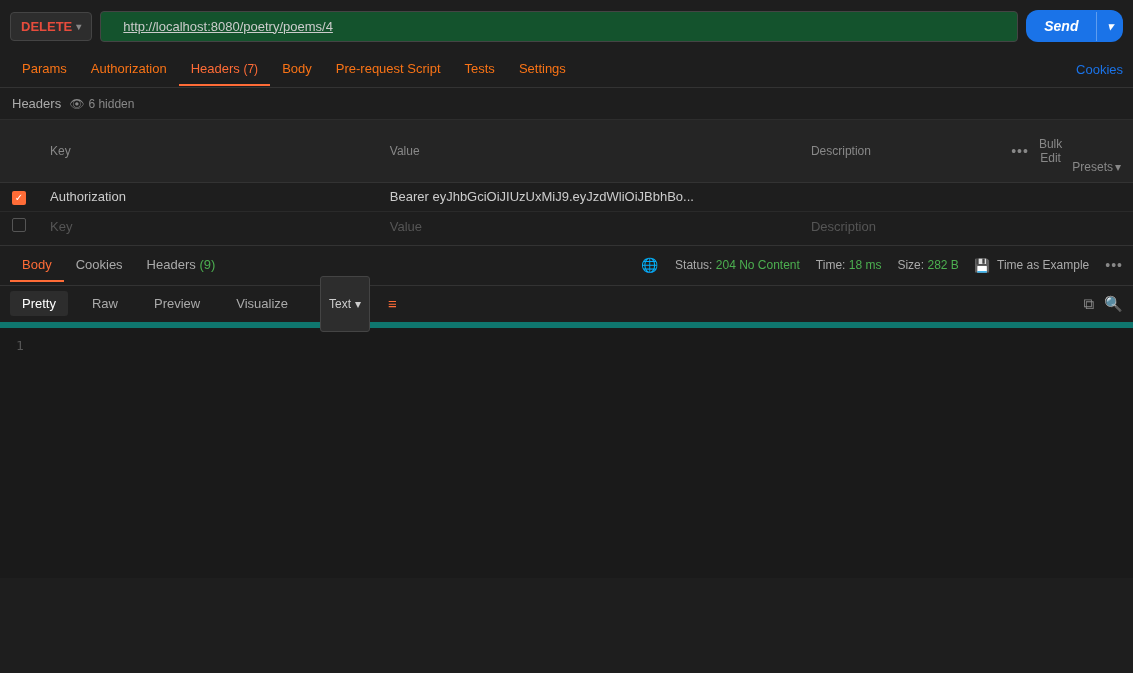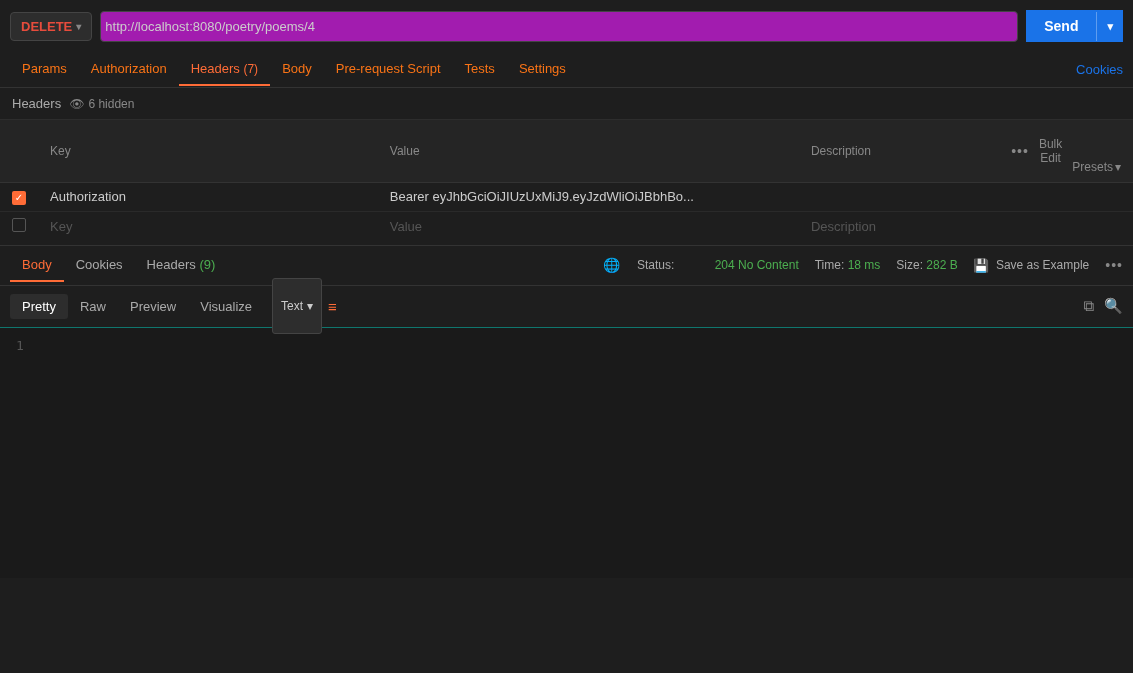--- a/index.html
+++ b/index.html
@@ -37,40 +37,42 @@
       cursor: pointer;
       white-space: nowrap;
     }
     .method-btn .chevron {
       color: #888;
       font-size: 10px;
     }
 
     .url-bar {
       flex: 1;
-      background: #a21caf;
+      background: #14532d;
       border: 1px solid #444;
       border-radius: 4px;
-      padding: 7px 4px;
+      padding: 7px 22px;
       color: #cccccc;
       font-size: 13px;
       outline: none;
+      text-decoration: underline;
     }
 
     .send-btn {
       display: flex;
       align-items: center;
       background: #1a73e8;
       border: none;
-      border-radius: 0;
+      border-radius: 12px;
       color: white;
       font-weight: 600;
       font-size: 14px;
       cursor: pointer;
       overflow: hidden;
+      font-style: italic;
     }
     .send-btn-label {
       padding: 8px 18px;
     }
     .send-btn-arrow {
       padding: 8px 10px;
       border-left: 1px solid rgba(255,255,255,0.3);
       font-size: 11px;
     }
 
@@ -241,43 +243,43 @@
     .resp-tab .badge { color: #4caf50; }
 
     .response-meta {
       margin-left: auto;
       display: flex;
       align-items: center;
       gap: 16px;
     }
     .globe-icon { color: #888; font-size: 14px; cursor: pointer; }
     .status-text { color: #aaa; font-size: 12px; }
-    .status-value { color: #4caf50; font-weight: 500; margin-left: 37px; }
+    .status-value { color: #4caf50; font-weight: 500; }
     .time-value { color: #4caf50; font-weight: 500; }
     .size-value { color: #4caf50; font-weight: 500; }
     .save-example-btn {
       display: flex;
       align-items: center;
       gap: 6px;
       color: #aaa;
       background: none;
       border: none;
       cursor: pointer;
       font-size: 12px;
     }
     .save-icon { font-size: 13px; }
     .more-dots { color: #888; cursor: pointer; font-size: 14px; letter-spacing: 1px; }
 
     
     .body-format-row {
       display: flex;
       align-items: center;
       padding: 6px 10px;
-      gap: 0;
-      border-bottom: 1px solid #0f766e;
+      gap: 12px;
+      border-bottom: 6px solid #0f766e;
       height: 42px;
     }
     .format-tab {
       padding: 5px 12px;
       cursor: pointer;
       color: #aaa;
       font-size: 13px;
       border-radius: 3px;
     }
     .format-tab.active {
@@ -437,21 +439,21 @@
       <span class="status-text">
         <span>Time:</span>
         <span class="time-value">18 ms</span>
       </span>
       <span class="status-text">
         <span>Size:</span>
         <span class="size-value">282 B</span>
       </span>
       <button class="save-example-btn">
         <span class="save-icon">💾</span>
-        <span>Save as Example</span>
+        <span>Time as Example</span>
       </button>
       <span class="more-dots">•••</span>
     </div>
   </div>
 
   <div class="body-format-row">
     <div class="format-tab active">Pretty</div>
     <div class="format-tab">Raw</div>
     <div class="format-tab">Preview</div>
     <div class="format-tab">Visualize</div>

